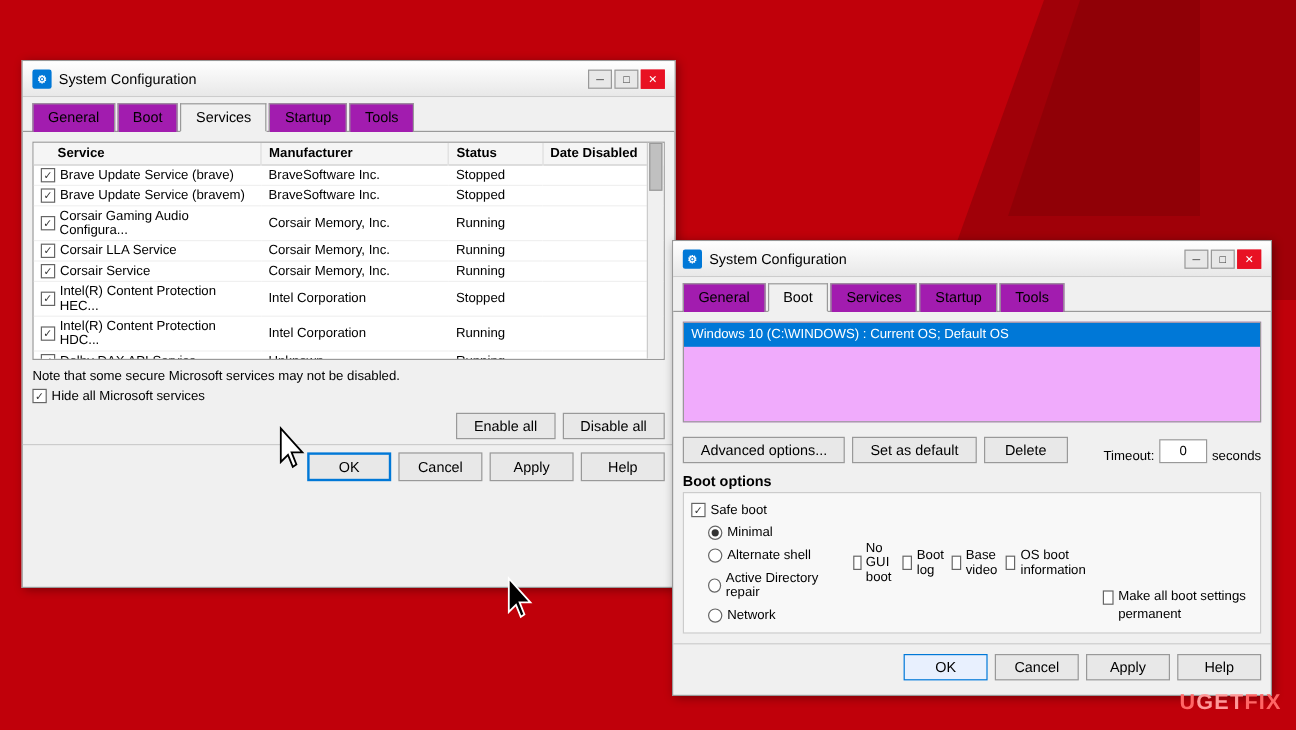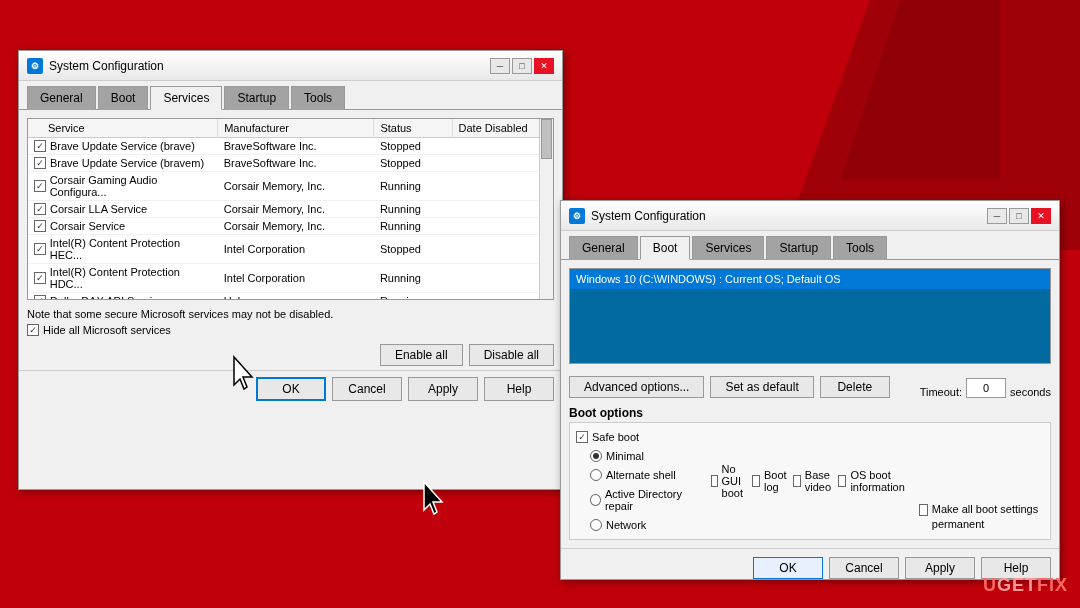--- a/index.html
+++ b/index.html
@@ -74,21 +74,21 @@
     .tabs {
       display: flex;
       padding: 4px 8px 0;
       background: #f0f0f0;
       border-bottom: 1px solid #999;
     }
     .tab {
       padding: 4px 12px;
       border: 1px solid #999;
       border-bottom: none;
-      background: #a3a3a3;
+      background: #a21caf;
       cursor: pointer;
       font-size: 12px;
       color: #000;
       position: relative;
       top: 1px;
       margin-right: 2px;
     }
     .tab.active {
       background: #f0f0f0;
       border-bottom: 1px solid #f0f0f0;
@@ -115,21 +115,21 @@
       width: 100%;
       border-collapse: collapse;
     }
     .services-table thead tr {
       background: #f5f5f5;
       border-bottom: 1px solid #ccc;
     }
     .services-table thead th {
       text-align: left;
       padding: 3px 6px;
-      font-weight: normal;
+      font-weight: bold;
       font-size: 11px;
       border-right: 1px solid #ddd;
     }
     .services-table tbody tr {
       border-bottom: 1px solid #f0f0f0;
     }
     .services-table tbody td {
       padding: 2px 6px;
       font-size: 11px;
       vertical-align: middle;
@@ -195,22 +195,22 @@
     .window2 {
       left: 560px;
       top: 200px;
       width: 500px;
       height: 380px;
     }
 
     .boot-list-area {
       margin: 8px;
       border: 1px solid #999;
-      background: #0369a1;
-      height: 96px;
+      background: #f0abfc;
+      height: 84px;
       overflow: hidden;
     }
     .boot-item {
       padding: 4px 6px;
       font-size: 11px;
     }
     .boot-item.selected {
       background: #0078d7;
       color: white;
     }

